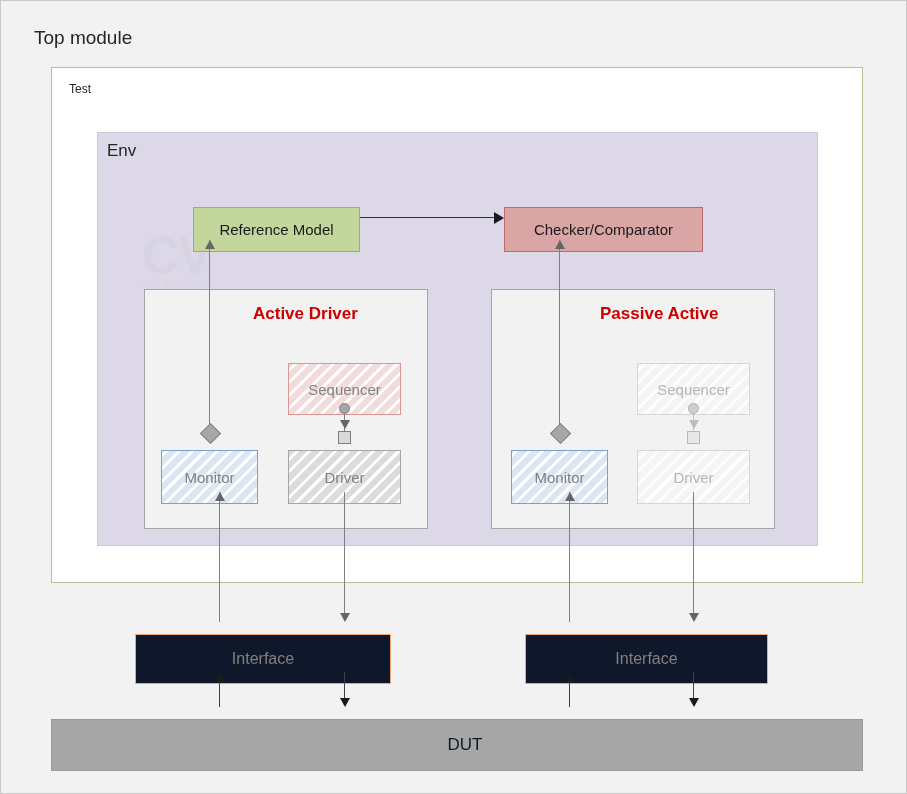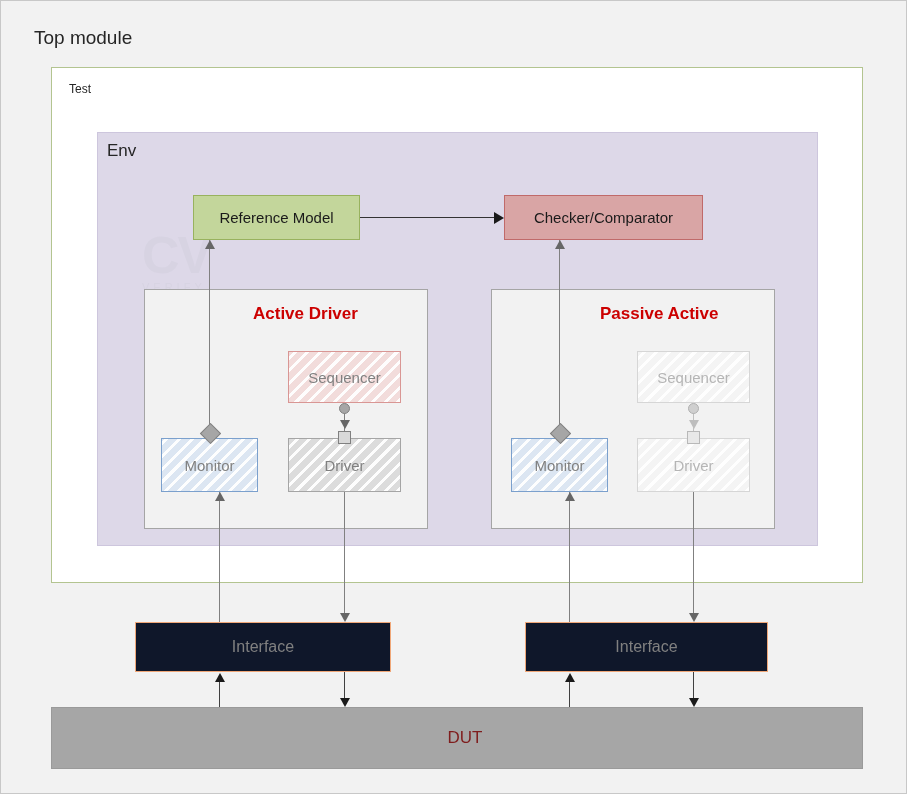--- a/index.html
+++ b/index.html
@@ -100,20 +100,21 @@
 
   
   .block {
     position: absolute;
     box-sizing: border-box;
     display: flex;
     align-items: center;
     justify-content: center;
     font-size: 15px;
     text-align: right;
+    margin-top: 12px;
   }
 
   #reference-model {
     left: 192px; top: 194px;
     width: 167px; height: 45px;
     background: #c3d69b;
     border: 1px solid #98b25e;
     color: #1a1a1a;
   }
   #checker-comparator {
@@ -183,24 +184,24 @@
     background: #0f172a;
     border: 1px solid #f0a778;
     color: #808080;
     font-size: 16px;
   }
   #iface-left  { left: 134px; top: 621px; width: 256px; height: 50px; }
   #iface-right { left: 524px; top: 621px; width: 243px; height: 50px; }
 
   #dut {
     left: 50px; top: 706px;
-    width: 812px; height: 62px;
+    width: 812px; height: 52px;
     background: #a6a6a6;
     border: 1px solid #9a9a9a;
-    color: #7f1d1d;
+    color: #0f172a;
     font-size: 17px;
     padding-left: 16px;
   }
 
   
   .vline {
     position: absolute;
     width: 1px;
     background: #808080;
   }

